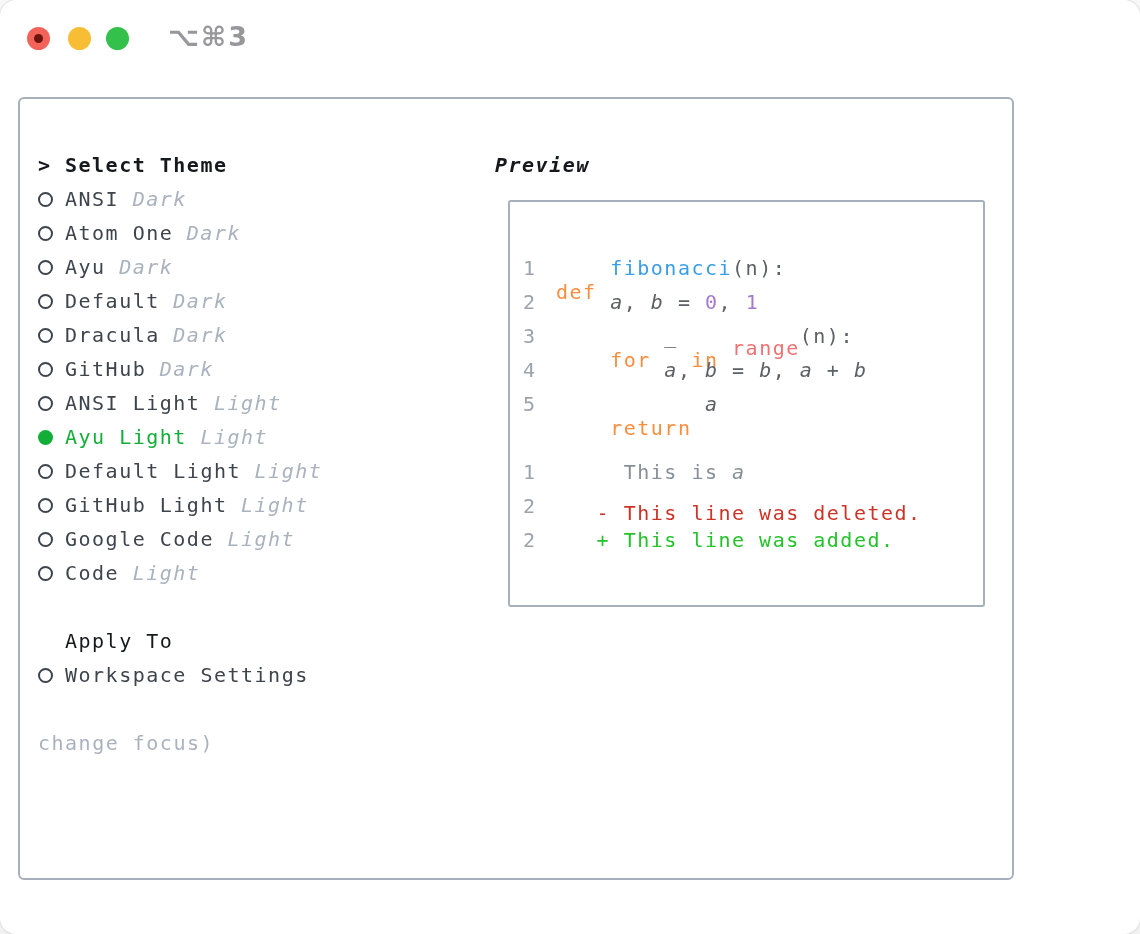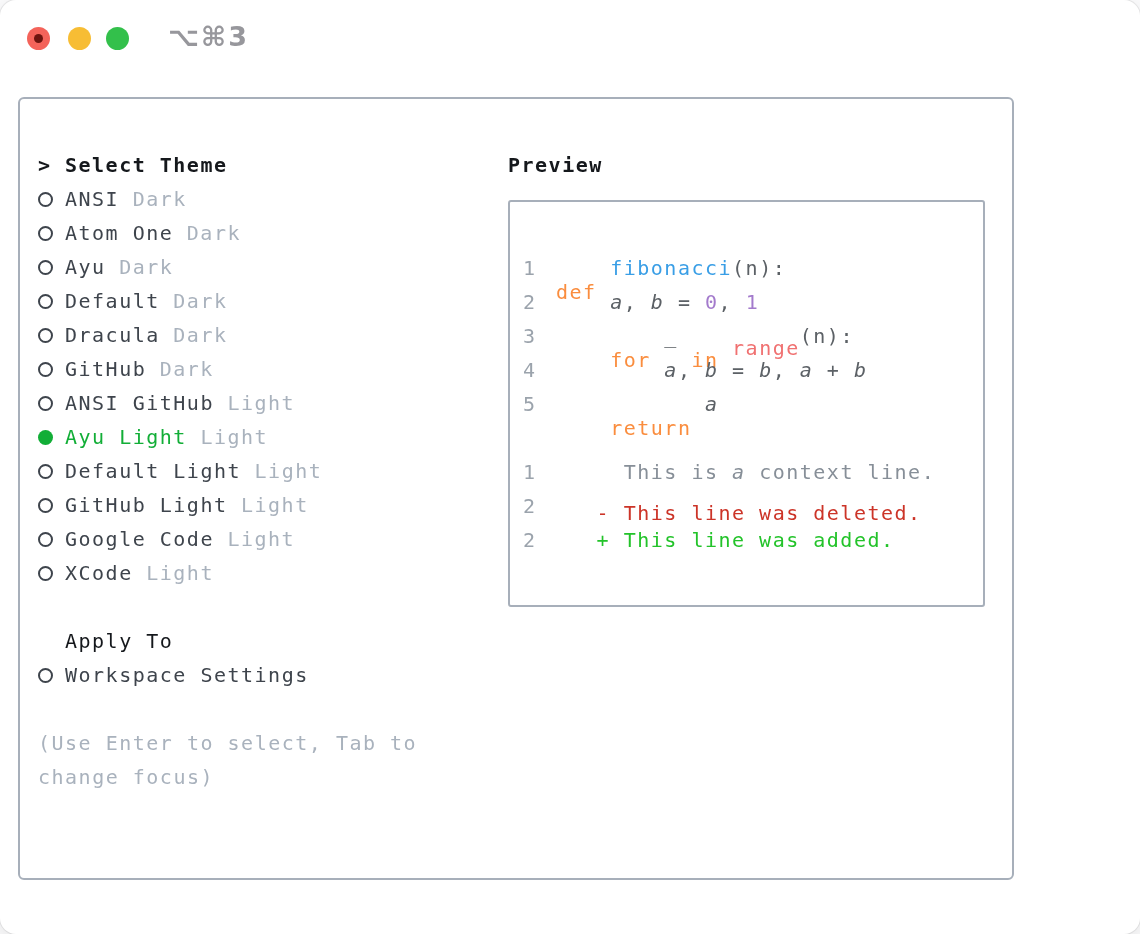--- a/index.html
+++ b/index.html
@@ -60,28 +60,29 @@
   .indent { display: inline-block; width: 27px; }
   .bullet {
     width: 15px; height: 15px; border-radius: 50%;
     border: 2px solid var(--list-text, #3e444c);
     box-sizing: border-box;
     margin-right: 12px; flex: none;
   }
   .bullet.sel { border: none; background: var(--sel-green, #12ae37); }
   .tname { color: var(--list-text, #3e444c); }
   .row.selected .tname { color: var(--sel-green, #12ae37); }
-  .tvariant { color: var(--muted, #a9b2bd); margin-left: 13.5px; }
+  .tvariant { color: var(--muted, #a9b2bd); margin-left: 13.5px; font-style: italic; }
   .hint-line { color: var(--muted, #a9b2bd); }
   
   .preview-header {
-    position: absolute; left: 488px; top: 49px;
+    position: absolute; left: 475px; top: 49px;
     height: 34px; display: flex; align-items: center;
     font-weight: bold; color: var(--hdr, #15181c);
     white-space: pre;
+    font-style: italic;
   }
   .preview-box {
     position: absolute; left: 488px; top: 101px;
     width: 477px; height: 407px;
     border: 2px solid var(--panel-border, #a7afba);
     border-radius: 3px;
     box-sizing: border-box;
     padding: 49px 0 0 13px;
     overflow: hidden;
   }
@@ -121,56 +122,55 @@
         <span class="prompt">&gt;</span><span class="hdr-label">Select Theme</span>
       </div>
 
       <div id="theme-list">
           <div class="row theme-row"><span class="bullet"></span><span class="tname">ANSI</span><span class="tvariant">Dark</span></div>
           <div class="row theme-row"><span class="bullet"></span><span class="tname">Atom One</span><span class="tvariant">Dark</span></div>
           <div class="row theme-row"><span class="bullet"></span><span class="tname">Ayu</span><span class="tvariant">Dark</span></div>
           <div class="row theme-row"><span class="bullet"></span><span class="tname">Default</span><span class="tvariant">Dark</span></div>
           <div class="row theme-row"><span class="bullet"></span><span class="tname">Dracula</span><span class="tvariant">Dark</span></div>
           <div class="row theme-row"><span class="bullet"></span><span class="tname">GitHub</span><span class="tvariant">Dark</span></div>
-          <div class="row theme-row"><span class="bullet"></span><span class="tname">ANSI GitHub</span><span class="tvariant">Light</span></div>
+          <div class="row theme-row"><span class="bullet"></span><span class="tname">ANSI Light</span><span class="tvariant">Light</span></div>
           <div class="row theme-row selected"><span class="bullet sel"></span><span class="tname">Ayu Light</span><span class="tvariant">Light</span></div>
           <div class="row theme-row"><span class="bullet"></span><span class="tname">Default Light</span><span class="tvariant">Light</span></div>
           <div class="row theme-row"><span class="bullet"></span><span class="tname">GitHub Light</span><span class="tvariant">Light</span></div>
           <div class="row theme-row"><span class="bullet"></span><span class="tname">Google Code</span><span class="tvariant">Light</span></div>
-          <div class="row theme-row"><span class="bullet"></span><span class="tname">XCode</span><span class="tvariant">Light</span></div>
+          <div class="row theme-row"><span class="bullet"></span><span class="tname">Code</span><span class="tvariant">Light</span></div>
         </div>
 
       <div class="row"></div>
 
       <div class="row">
         <span class="indent"> </span><span class="subhdr-label">Apply To</span>
       </div>
 
       <div id="apply-list">
           <div class="row apply-row"><span class="bullet"></span><span class="tname">Workspace Settings</span></div>
         </div>
 
       <div class="row"></div>
 
-      <div class="row hint-line">(Use Enter to select, Tab to</div>
       <div class="row hint-line">change focus)</div>
     </div>
 
     <div class="preview-header">Preview</div>
 
     <div class="preview-box">
       <div id="code-block">
           <div class="code-line"><span class="lineno">1</span><span class="kw">def</span><span class="pl"> </span><span class="fn">fibonacci</span><span class="pl">(n):</span></div>
           <div class="code-line"><span class="lineno">2</span><span class="pl">    </span><span class="vr">a</span><span class="pl">, </span><span class="vr">b</span><span class="pl"> = </span><span class="nm">0</span><span class="pl">, </span><span class="nm">1</span></div>
           <div class="code-line"><span class="lineno">3</span><span class="pl">    </span><span class="kw">for</span><span class="pl"> _ </span><span class="kw">in</span><span class="pl"> </span><span class="cl">range</span><span class="pl">(n):</span></div>
           <div class="code-line"><span class="lineno">4</span><span class="pl">        </span><span class="vr">a</span><span class="pl">, </span><span class="vr">b</span><span class="pl"> = </span><span class="vr">b</span><span class="pl">, </span><span class="vr">a</span><span class="pl"> + </span><span class="vr">b</span></div>
           <div class="code-line"><span class="lineno">5</span><span class="pl">    </span><span class="kw">return</span><span class="pl"> </span><span class="vr">a</span></div>
         </div>
       <div class="spacer-line"></div>
       <div id="diff-block">
-          <div class="code-line"><span class="lineno">1</span><span class="ctx">     This is </span><span class="ctxi">a</span><span class="ctx"> context line.</span></div>
+          <div class="code-line"><span class="lineno">1</span><span class="ctx">     This is </span><span class="ctxi">a</span></div>
           <div class="code-line"><span class="lineno">2</span><span class="del">   - This line was deleted.</span></div>
           <div class="code-line"><span class="lineno">2</span><span class="add">   + This line was added.</span></div>
         </div>
     </div>
 
   </div>
 </div>
 
 </body></html>

